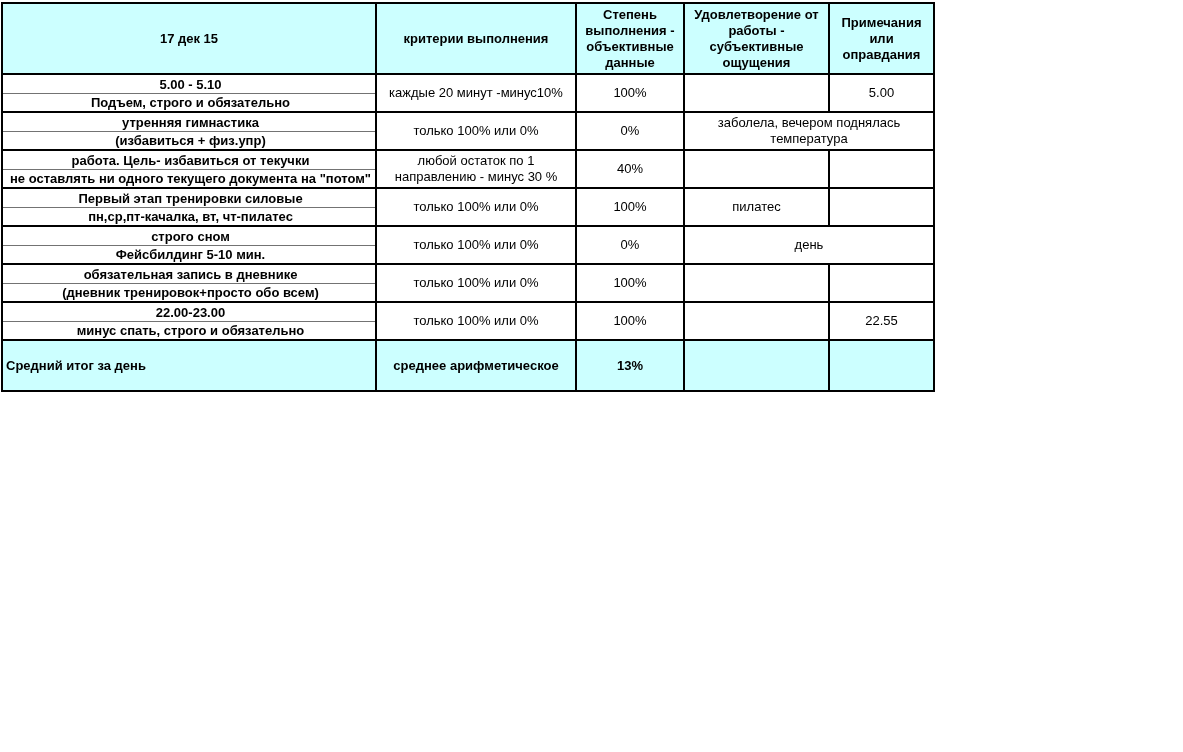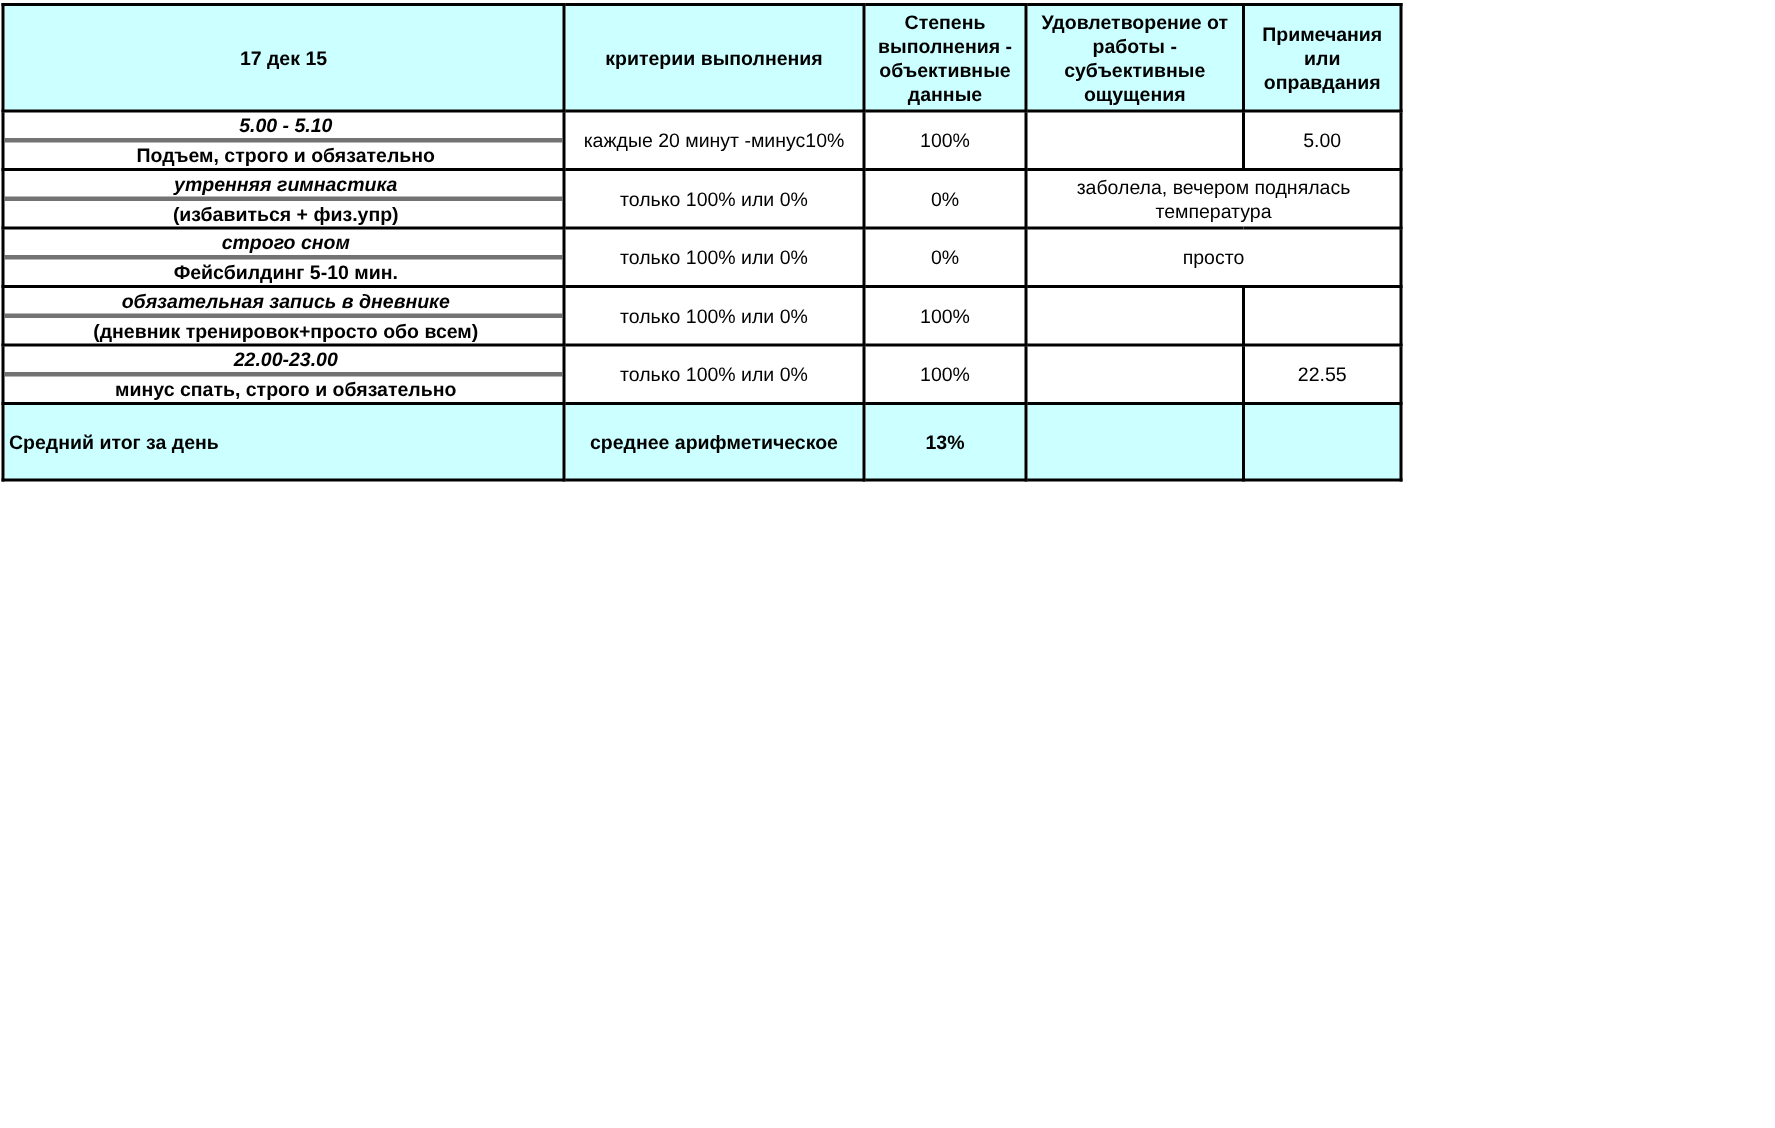--- a/index.html
+++ b/index.html
@@ -46,22 +46,21 @@
     background: #ffffff;
   }
   td.activity-cell .line {
     height: 17px;
     line-height: 17px;
     padding-left: 3px;
     white-space: nowrap;
     overflow: hidden;
   }
   td.activity-cell .line-top {
-    border-bottom: 3px solid #737373;
-    font-style: italic;
+    border-bottom: 1px solid #737373;
   }
   td.criteria-cell, td.degree-cell, td.satisfaction-cell, td.notes-cell {
     padding: 0 3px;
   }
   
   tr.total-row td {
     background: #CCFFFF;
     font-weight: bold;
     height: 49px;
   }
@@ -108,31 +107,51 @@
     <tr class="data-row">
       <td class="activity-cell">
         <div class="line line-top">утренняя гимнастика</div>
         <div class="line">(избавиться + физ.упр)</div>
       </td>
       <td class="criteria-cell">только 100% или 0%</td>
       <td class="degree-cell">0%</td>
       <td class="satisfaction-cell" colspan="2">заболела, вечером поднялась температура</td>
     </tr>
 
+    <tr class="data-row">
+      <td class="activity-cell">
+        <div class="line line-top">работа. Цель- избавиться от текучки</div>
+        <div class="line">не оставлять ни одного текущего документа на "потом"</div>
+      </td>
+      <td class="criteria-cell">любой остаток по 1 направлению - минус 30 %</td>
+      <td class="degree-cell">40%</td>
+      <td class="satisfaction-cell"></td>
+      <td class="notes-cell"></td>
+    </tr>
 
+    <tr class="data-row">
+      <td class="activity-cell">
+        <div class="line line-top">Первый этап тренировки силовые</div>
+        <div class="line">пн,ср,пт-качалка, вт, чт-пилатес</div>
+      </td>
+      <td class="criteria-cell">только 100% или 0%</td>
+      <td class="degree-cell">100%</td>
+      <td class="satisfaction-cell">пилатес</td>
+      <td class="notes-cell"></td>
+    </tr>
 
 
     <tr class="data-row">
       <td class="activity-cell">
         <div class="line line-top">строго сном</div>
         <div class="line">Фейсбилдинг 5-10 мин.</div>
       </td>
       <td class="criteria-cell">только 100% или 0%</td>
       <td class="degree-cell">0%</td>
-      <td class="satisfaction-cell" colspan="2">просто</td>
+      <td class="satisfaction-cell" colspan="2">день</td>
     </tr>
 
     <tr class="data-row">
       <td class="activity-cell">
         <div class="line line-top">обязательная запись в дневнике</div>
         <div class="line">(дневник тренировок+просто обо всем)</div>
       </td>
       <td class="criteria-cell">только 100% или 0%</td>
       <td class="degree-cell">100%</td>
       <td class="satisfaction-cell"></td>

